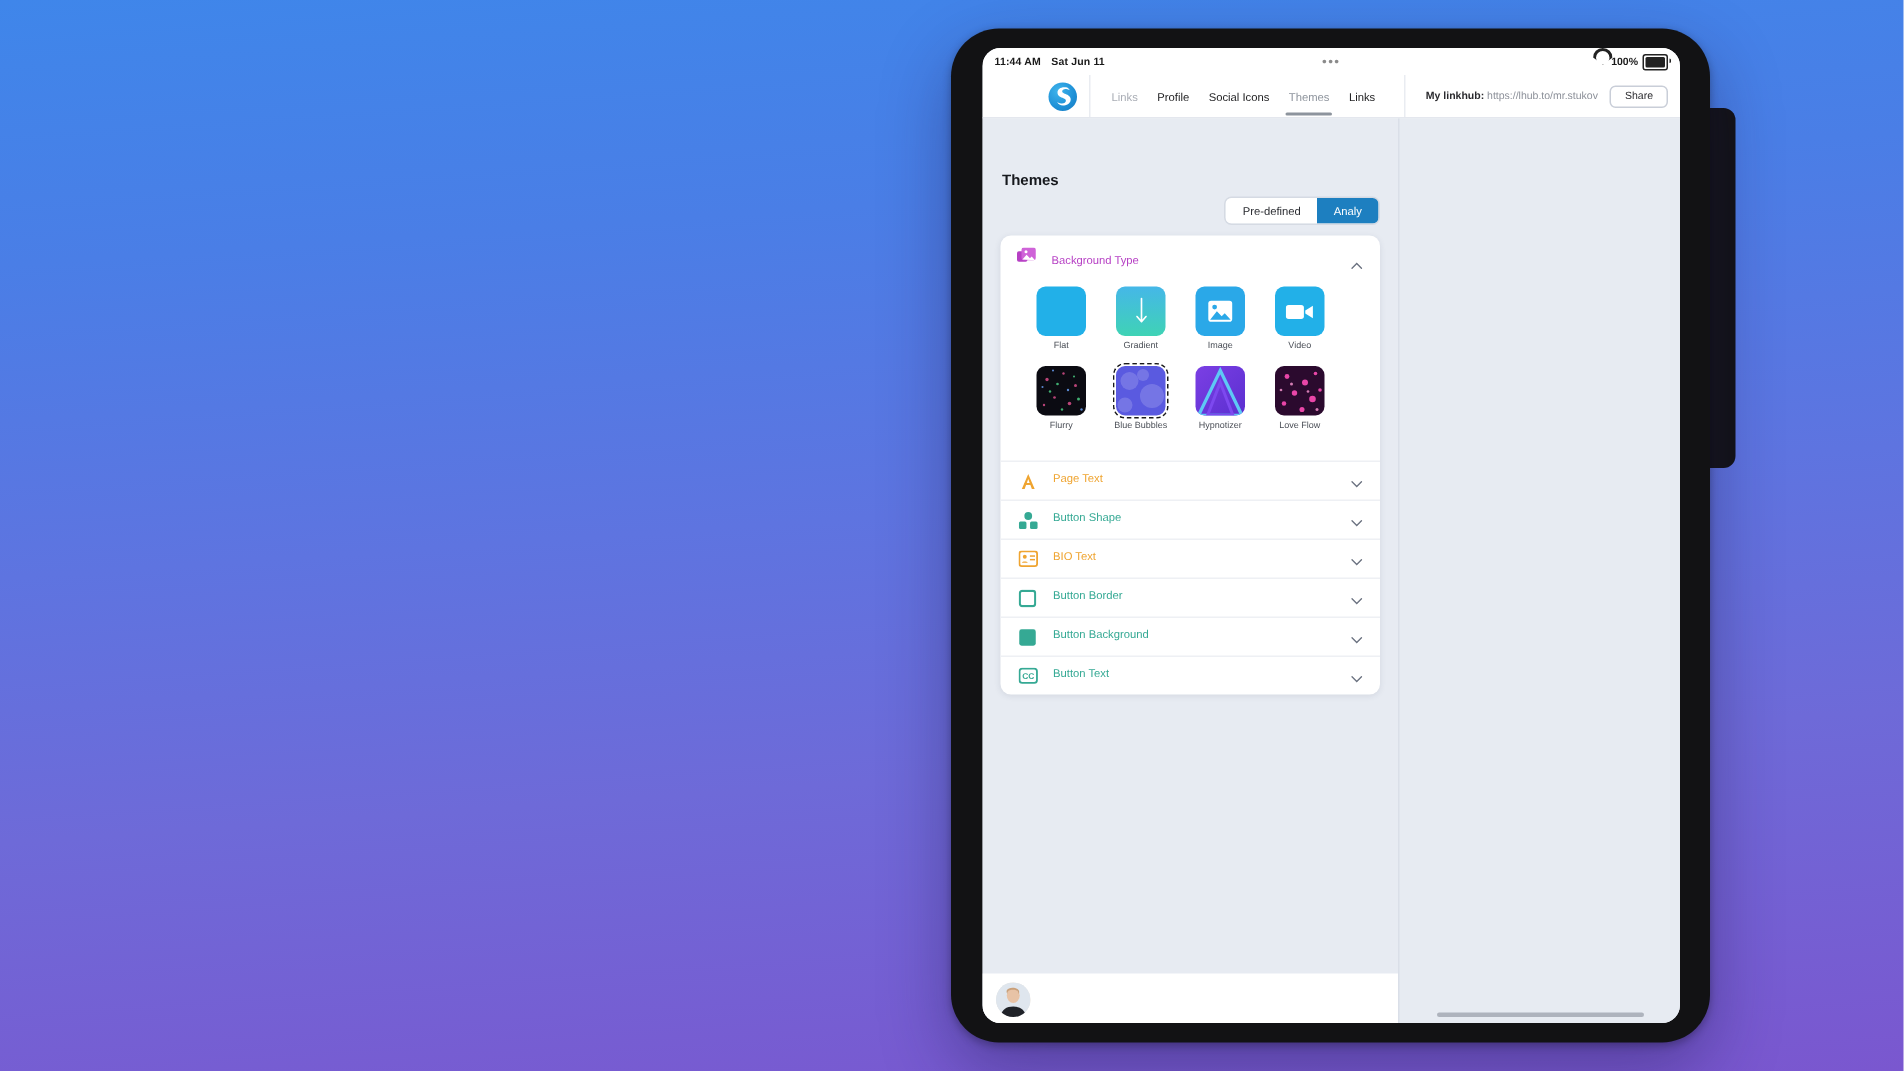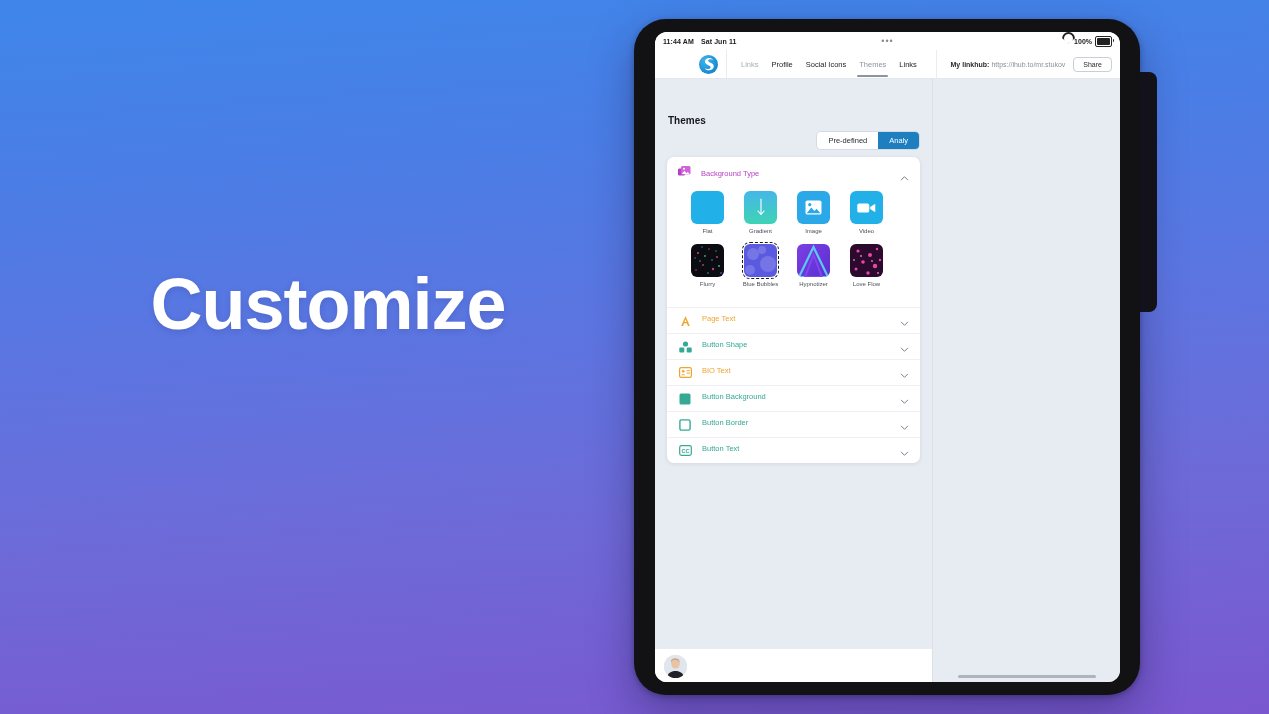--- a/index.html
+++ b/index.html
@@ -134,21 +134,20 @@
   .foot-av{width:23px;height:23px;border-radius:50%;overflow:hidden;background:#e8e3dd;position:relative;}
   .home-ind{
     position:absolute;left:50%;bottom:5px;transform:translateX(-50%);
     width:138px;height:3px;background:#aeb3bd;border-radius:3px;
   }
 </style>
 </head>
 <body>
 
 <div class="headline">
-  <span class="l1">Customize</span>
 </div>
 
 <div class="tablet-side"></div>
 <div class="tablet">
   <div class="screen">
 
     <div class="statusbar">
       <div class="sb-left">
         <span>11:44 AM</span>
         <span>Sat Jun 11</span>
@@ -367,37 +366,37 @@
               <span class="lbl amber">BIO Text</span>
               <span class="chev">
                 <svg width="9" height="9" viewBox="0 0 10 10">
                     <path d="M1.5 3.5 5 7l3.5-3.5" stroke="#6b7280" stroke-width="1" fill="none" stroke-linecap="round"></path>
                   </svg>
               </span>
             </div>
             <div class="row">
               <span class="ic">
                 <svg width="12" height="12" viewBox="0 0 12 12">
+                    <rect x="0.9" y="0.9" width="10.2" height="10.2" rx="1.6" fill="none" stroke="#35a994" stroke-width="1.4"></rect>
+                  </svg>
+              </span>
+              <span class="lbl teal">Button Border</span>
+              <span class="chev">
+                <svg width="9" height="9" viewBox="0 0 10 10">
+                    <path d="M1.5 3.5 5 7l3.5-3.5" stroke="#6b7280" stroke-width="1" fill="none" stroke-linecap="round"></path>
+                  </svg>
+              </span>
+            </div>
+            <div class="row">
+              <span class="ic">
+                <svg width="12" height="12" viewBox="0 0 12 12">
                     <rect x="0.5" y="0.5" width="11" height="11" rx="1.6" fill="#35a994"></rect>
                   </svg>
               </span>
               <span class="lbl teal">Button Background</span>
-              <span class="chev">
-                <svg width="9" height="9" viewBox="0 0 10 10">
-                    <path d="M1.5 3.5 5 7l3.5-3.5" stroke="#6b7280" stroke-width="1" fill="none" stroke-linecap="round"></path>
-                  </svg>
-              </span>
-            </div>
-            <div class="row">
-              <span class="ic">
-                <svg width="12" height="12" viewBox="0 0 12 12">
-                    <rect x="0.9" y="0.9" width="10.2" height="10.2" rx="1.6" fill="none" stroke="#35a994" stroke-width="1.4"></rect>
-                  </svg>
-              </span>
-              <span class="lbl teal">Button Border</span>
               <span class="chev">
                 <svg width="9" height="9" viewBox="0 0 10 10">
                     <path d="M1.5 3.5 5 7l3.5-3.5" stroke="#6b7280" stroke-width="1" fill="none" stroke-linecap="round"></path>
                   </svg>
               </span>
             </div>
             <div class="row">
               <span class="ic">
                 <svg width="13" height="11" viewBox="0 0 13 11">
                     <rect x="0.7" y="0.7" width="11.6" height="9.6" rx="1.8" fill="none" stroke="#35a994" stroke-width="1.2"></rect>

